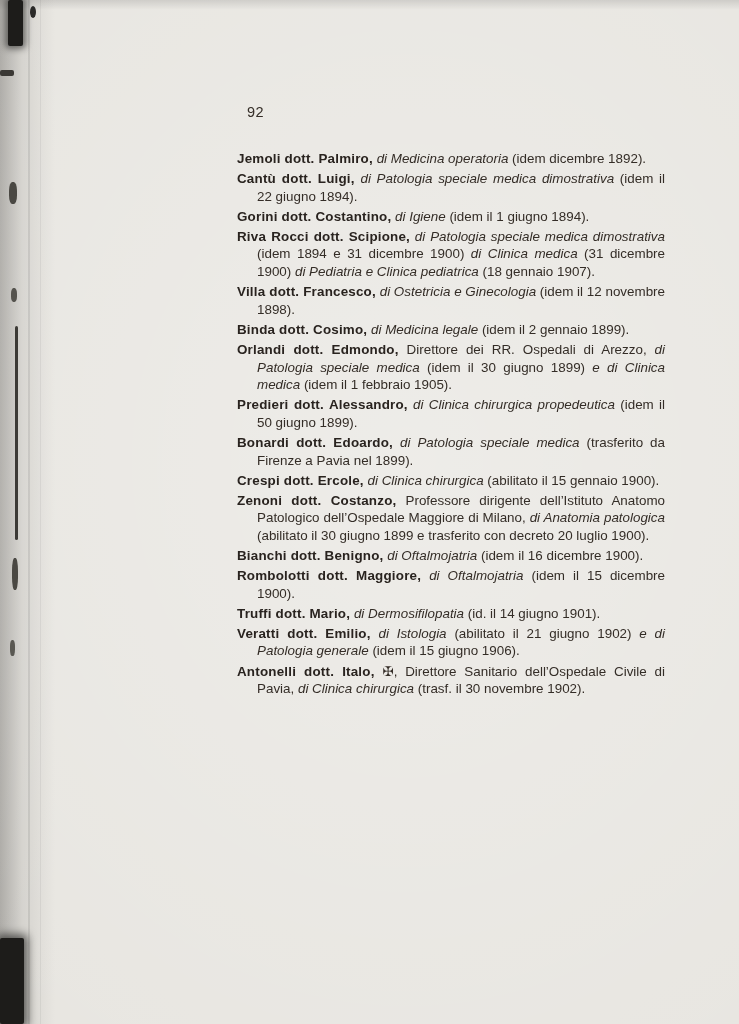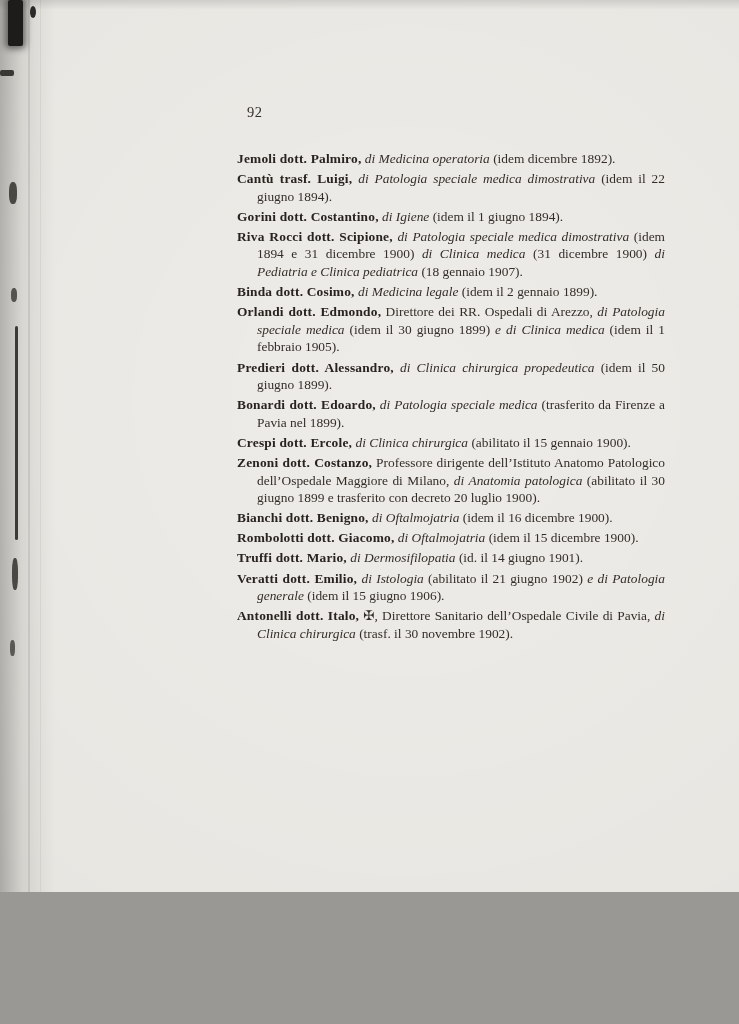--- a/index.html
+++ b/index.html
@@ -1,25 +1,25 @@
 <!DOCTYPE html>
 <html><head>
 <meta charset="utf-8">
 <style>
   html,body{margin:0;padding:0;background:#9a9894;}
   .page{
     position:relative;
-    width:739px;height:892px;
+    width:739px;height:1024px;
     background:#e8e6e1;
     background-image:
       radial-gradient(ellipse 120% 100% at 55% 45%, rgba(255,255,255,.25), rgba(0,0,0,0) 70%),
       linear-gradient(90deg, rgba(60,58,55,.35) 0px, rgba(120,118,114,.18) 22px, rgba(0,0,0,0) 55px),
       linear-gradient(180deg, rgba(0,0,0,.12) 0px, rgba(0,0,0,0) 10px);
     overflow:hidden;
-    font-family:Liberation Serif, serif;
+    font-family:Liberation Sans, sans-serif;
     color:#342d27;
   }
   
   .artifact{position:absolute;background:#1d1c1a;border-radius:2px;}
   .a-blob-top{left:8px;top:0;width:15px;height:46px;box-shadow:0 0 6px 3px rgba(20,20,18,.55);}
   .a-dot-top{left:30px;top:6px;width:6px;height:12px;background:#2b2a28;border-radius:50%;}
   .a-dash-1{left:0;top:70px;width:14px;height:6px;background:#3a3834;}
   .a-mark-1{left:9px;top:182px;width:8px;height:22px;background:#4a4843;border-radius:40%;}
   .a-mark-2{left:11px;top:288px;width:6px;height:14px;background:#55534e;border-radius:40%;}
   .a-line{left:15px;top:326px;width:3px;height:214px;background:#3c3a36;border-radius:2px;}
@@ -60,29 +60,30 @@
   <div class="artifact a-mark-3"></div>
   <div class="artifact a-mark-4"></div>
   <div class="artifact a-blob-bottom"></div>
   <div class="crease"></div>
   <div class="crease2"></div>
 
   <div class="page-number">92</div>
 
   <div class="content">
       <p class="entry"><span class="seg-name">Jemoli dott. Palmiro,</span><span class="seg-italic"> di Medicina operatoria </span><span class="seg-plain">(idem dicembre 1892).</span></p>
-      <p class="entry"><span class="seg-name">Cantù trasf. Luigi,</span><span class="seg-italic"> di Patologia speciale medica dimostrativa </span><span class="seg-plain">(idem il 22 giugno 1894).</span></p>
+      <p class="entry"><span class="seg-name">Cantù dott. Luigi,</span><span class="seg-italic"> di Patologia speciale medica dimostrativa </span><span class="seg-plain">(idem il 22 giugno 1894).</span></p>
       <p class="entry"><span class="seg-name">Gorini dott. Costantino,</span><span class="seg-italic"> di Igiene </span><span class="seg-plain">(idem il 1 giugno 1894).</span></p>
       <p class="entry"><span class="seg-name">Riva Rocci dott. Scipione,</span><span class="seg-italic"> di Patologia speciale medica dimostrativa </span><span class="seg-plain">(idem 1894 e 31 dicembre 1900) </span><span class="seg-italic">di Clinica medica </span><span class="seg-plain">(31 dicembre 1900) </span><span class="seg-italic">di Pediatria e Clinica pediatrica </span><span class="seg-plain">(18 gennaio 1907).</span></p>
+      <p class="entry"><span class="seg-name">Villa dott. Francesco,</span><span class="seg-italic"> di Ostetricia e Ginecologia </span><span class="seg-plain">(idem il 12 novembre 1898).</span></p>
       <p class="entry"><span class="seg-name">Binda dott. Cosimo,</span><span class="seg-italic"> di Medicina legale </span><span class="seg-plain">(idem il 2 gennaio 1899).</span></p>
       <p class="entry"><span class="seg-name">Orlandi dott. Edmondo,</span><span class="seg-plain"> Direttore dei RR. Ospedali di Arezzo, </span><span class="seg-italic">di Patologia speciale medica </span><span class="seg-plain">(idem il 30 giugno 1899) </span><span class="seg-italic">e di Clinica medica </span><span class="seg-plain">(idem il 1 febbraio 1905).</span></p>
       <p class="entry"><span class="seg-name">Predieri dott. Alessandro,</span><span class="seg-italic"> di Clinica chirurgica propedeutica </span><span class="seg-plain">(idem il 50 giugno 1899).</span></p>
       <p class="entry"><span class="seg-name">Bonardi dott. Edoardo,</span><span class="seg-italic"> di Patologia speciale medica </span><span class="seg-plain">(trasferito da Firenze a Pavia nel 1899).</span></p>
       <p class="entry"><span class="seg-name">Crespi dott. Ercole,</span><span class="seg-italic"> di Clinica chirurgica </span><span class="seg-plain">(abilitato il 15 gennaio 1900).</span></p>
       <p class="entry"><span class="seg-name">Zenoni dott. Costanzo,</span><span class="seg-plain"> Professore dirigente dell’Istituto Anatomo Patologico dell’Ospedale Maggiore di Milano, </span><span class="seg-italic">di Anatomia patologica </span><span class="seg-plain">(abilitato il 30 giugno 1899 e trasferito con decreto 20 luglio 1900).</span></p>
       <p class="entry"><span class="seg-name">Bianchi dott. Benigno,</span><span class="seg-italic"> di Oftalmojatria </span><span class="seg-plain">(idem il 16 dicembre 1900).</span></p>
-      <p class="entry"><span class="seg-name">Rombolotti dott. Giacomo,</span><span class="seg-italic"> di Oftalmojatria </span><span class="seg-plain">(idem il 15 dicembre 1900).</span></p>
+      <p class="entry"><span class="seg-name">Rombolotti dott. Maggiore,</span><span class="seg-italic"> di Oftalmojatria </span><span class="seg-plain">(idem il 15 dicembre 1900).</span></p>
       <p class="entry"><span class="seg-name">Truffi dott. Mario,</span><span class="seg-italic"> di Dermosifilopatia </span><span class="seg-plain">(id. il 14 giugno 1901).</span></p>
       <p class="entry"><span class="seg-name">Veratti dott. Emilio,</span><span class="seg-italic"> di Istologia </span><span class="seg-plain">(abilitato il 21 giugno 1902) </span><span class="seg-italic">e di Patologia generale </span><span class="seg-plain">(idem il 15 giugno 1906).</span></p>
       <p class="entry"><span class="seg-name">Antonelli dott. Italo,</span><span class="seg-plain"> ✠, Direttore Sanitario dell’Ospedale Civile di Pavia, </span><span class="seg-italic">di Clinica chirurgica </span><span class="seg-plain">(trasf. il 30 novembre 1902).</span></p>
     </div>
 
 </div>
 
 </body></html>

